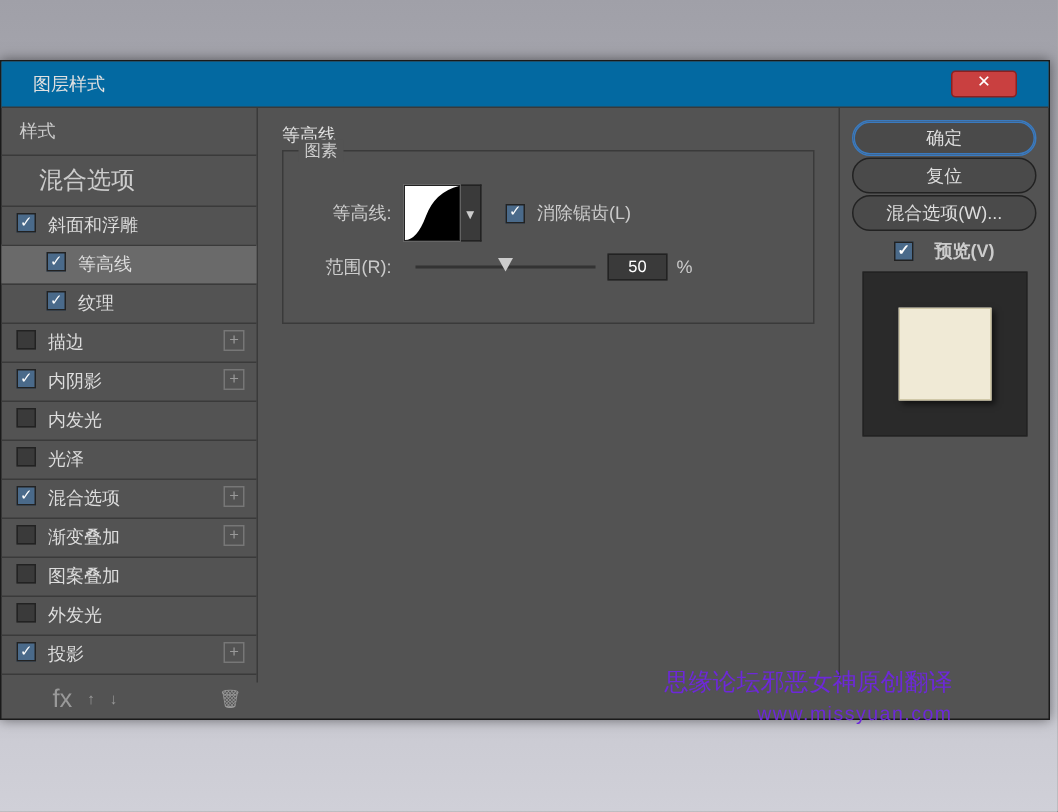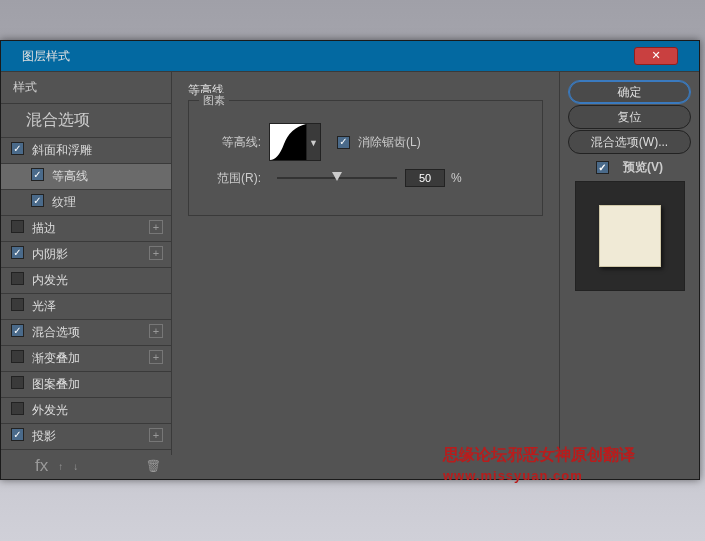--- a/index.html
+++ b/index.html
@@ -34,21 +34,21 @@
 .slider-track { width: 120px; height: 2px; background: #333; margin: 0 8px; position: relative; }
 .slider-thumb { position: absolute; top: -5px; width: 0; height: 0; border-left: 5px solid transparent; border-right: 5px solid transparent; border-top: 9px solid #ccc; cursor: pointer; }
 .num-input { width: 40px; height: 18px; background: #3a3a3a; border: 1px solid #222; color: #fff; font-size: 11px; text-align: center; }
 .unit { margin-left: 6px; }
 .rightcol { width: 140px; border-left: 1px solid #3a3a3a; padding: 8px; display: flex; flex-direction: column; gap: 1px; }
 .btn { height: 24px; border: 1px solid #222; border-radius: 12px; background: #4a4a4a; color: #ddd; font-size: 12px; cursor: pointer; text-align: center; line-height: 22px; }
 .btn.primary { border: 1px solid #3a7abf; box-shadow: inset 0 0 0 1px #3a7abf; }
 .preview-row { display: flex; align-items: center; justify-content: center; gap: 6px; color: #ccc; font-size: 12px; margin-top: 4px; font-weight: bold; }
 .preview-box { width: 110px; height: 110px; border: 1px solid #222; background: #2a2a2a; margin: 4px auto 0; display: flex; align-items: center; justify-content: center; }
 .preview-inner { width: 62px; height: 62px; background: #f0ead6; box-shadow: 2px 2px 4px rgba(0,0,0,0.6), inset 0 0 0 1px #d0c8a8; }
-.watermark { position: absolute; bottom: 58px; right: 70px; color: #b91c1c; font-size: 16px; font-weight: bold; text-align: left; pointer-events: none; }
+.watermark { position: absolute; bottom: 58px; right: 70px; color: #6d28d9; font-size: 16px; font-weight: normal; text-align: right; pointer-events: none; }
 .watermark .wm2 { font-size: 13px; letter-spacing: 1px; margin-top: 2px; }
 </style>
 </head>
 <body>
 
 <div class="window">
   <div class="titlebar">
     <span>图层样式</span>
     <div class="close-btn">✕</div>
   </div>

